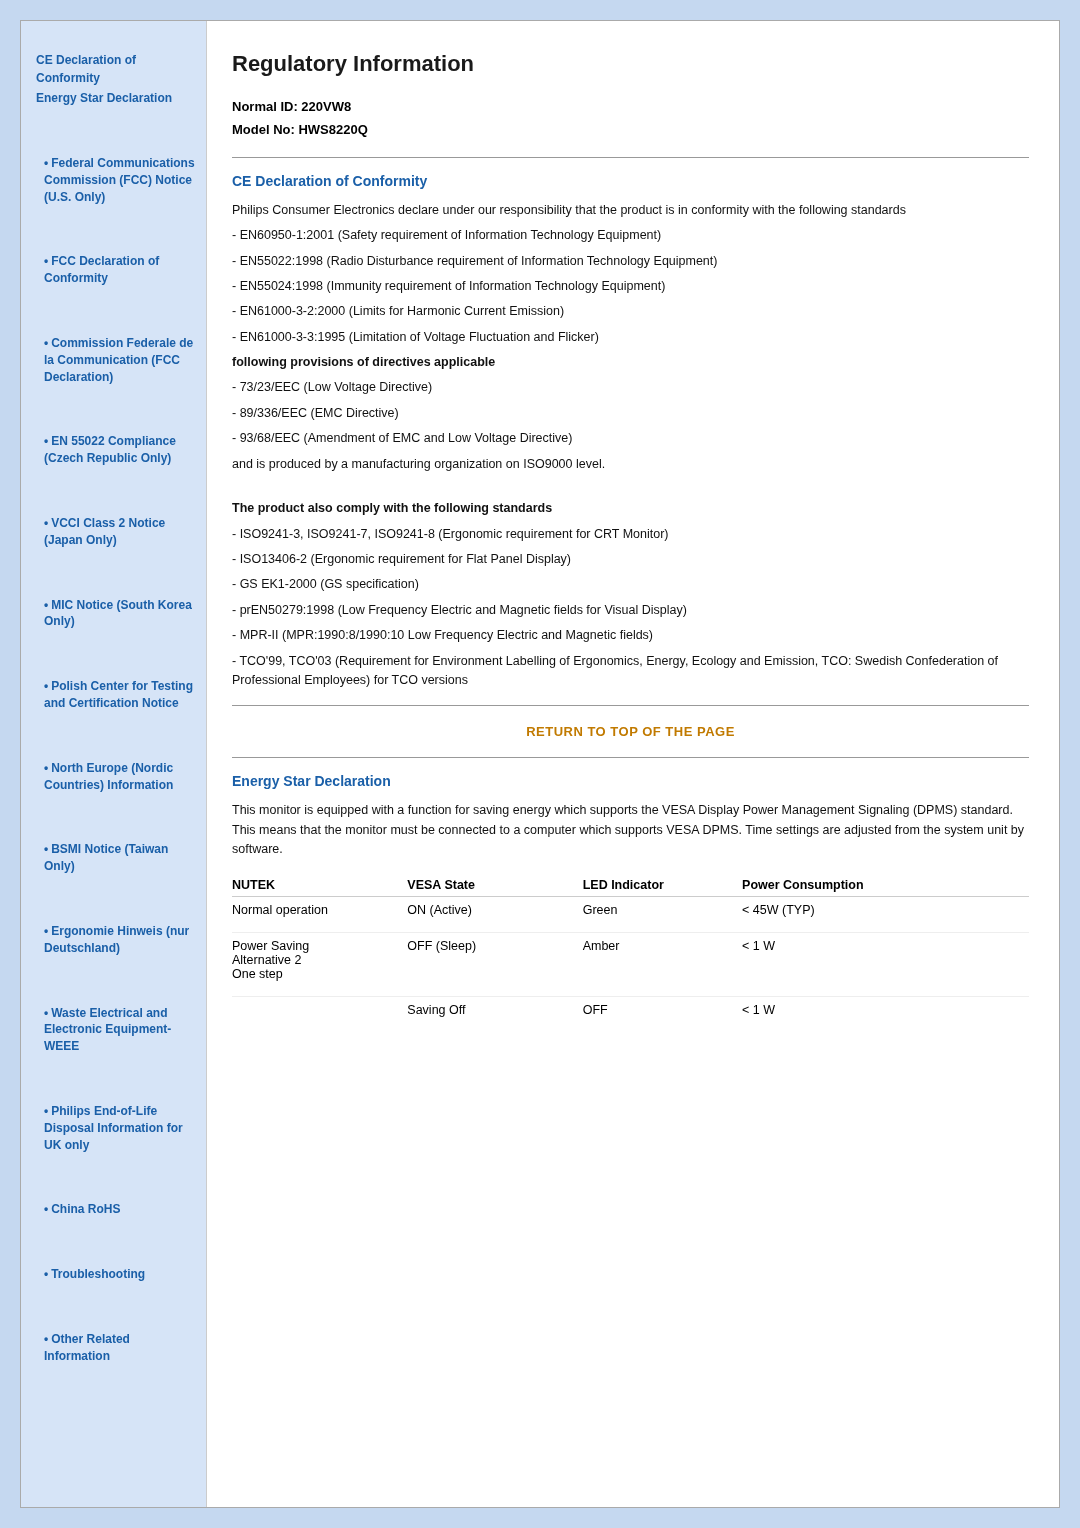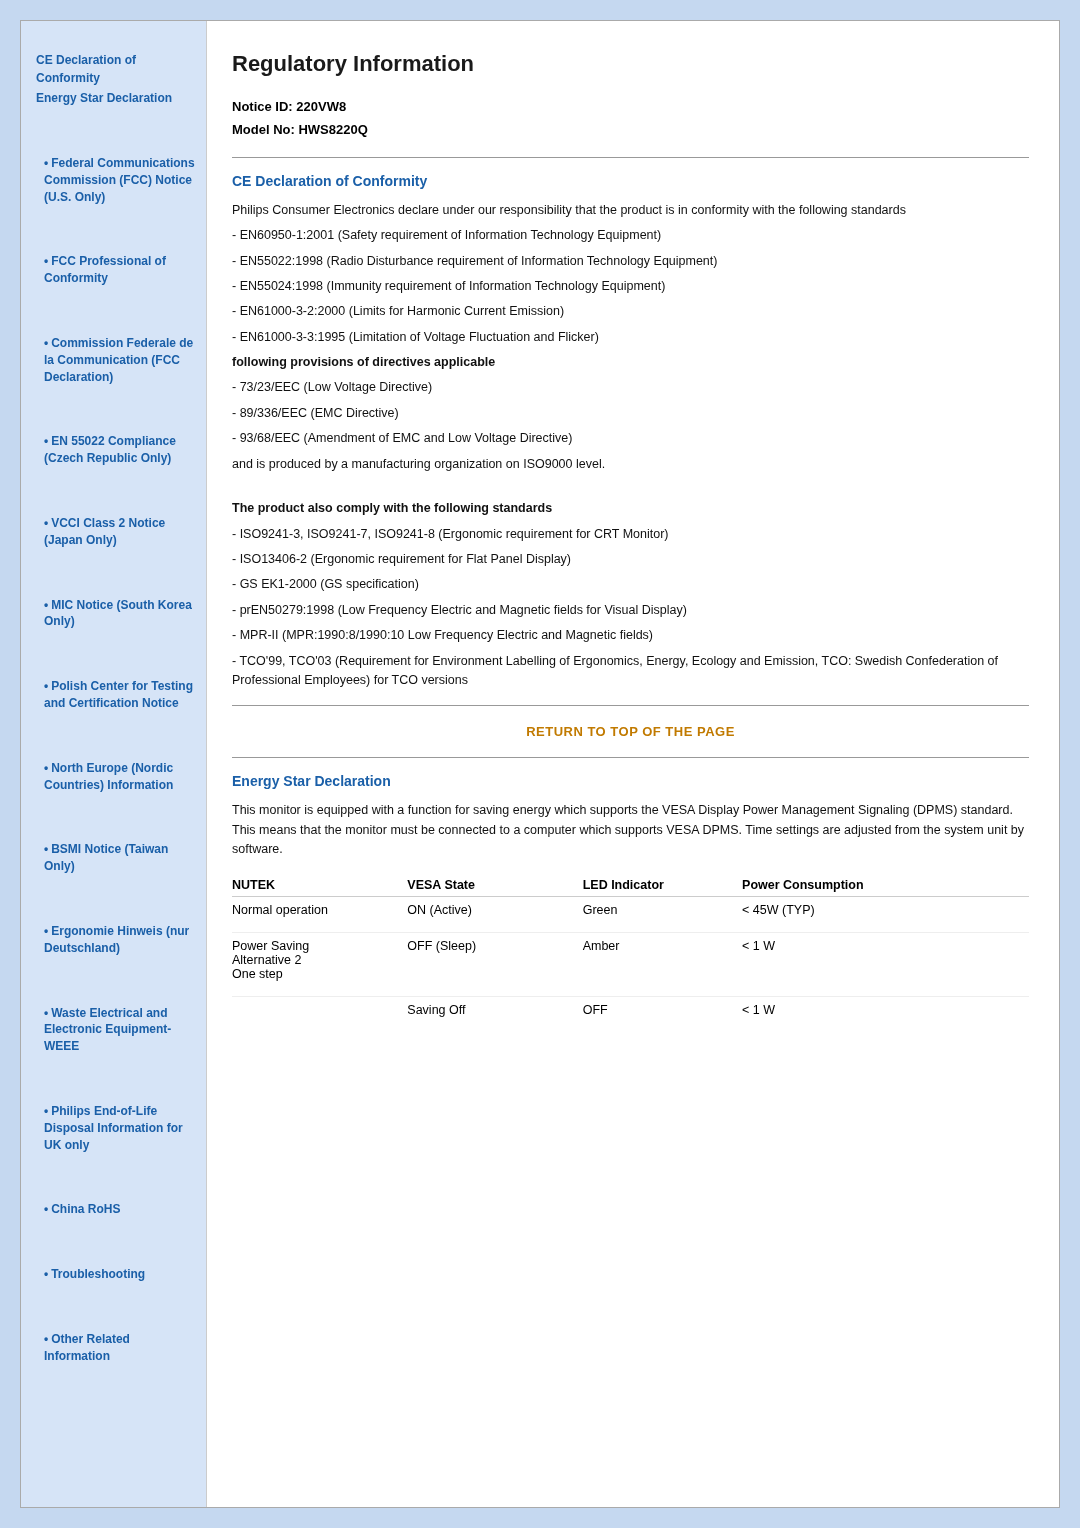--- a/index.html
+++ b/index.html
@@ -125,42 +125,42 @@
   </style>
 </head>
 <body>
 
 <div class="page-container">
 
   <div class="sidebar">
     <a class="sidebar-item">CE Declaration of Conformity</a>
     <a class="sidebar-item">Energy Star Declaration</a>
     <a class="sidebar-bullet">Federal Communications Commission (FCC) Notice (U.S. Only)</a>
-    <a class="sidebar-bullet">FCC Professional of Conformity</a>
+    <a class="sidebar-bullet">FCC Declaration of Conformity</a>
     <a class="sidebar-bullet">Commission Federale de la Communication (FCC Declaration)</a>
     <a class="sidebar-bullet">EN 55022 Compliance (Czech Republic Only)</a>
     <a class="sidebar-bullet">VCCI Class 2 Notice (Japan Only)</a>
     <a class="sidebar-bullet">MIC Notice (South Korea Only)</a>
     <a class="sidebar-bullet">Polish Center for Testing and Certification Notice</a>
     <a class="sidebar-bullet">North Europe (Nordic Countries) Information</a>
     <a class="sidebar-bullet">BSMI Notice (Taiwan Only)</a>
     <a class="sidebar-bullet">Ergonomie Hinweis (nur Deutschland)</a>
     <a class="sidebar-bullet">Waste Electrical and Electronic Equipment-WEEE</a>
     <a class="sidebar-bullet">Philips End-of-Life Disposal Information for UK only</a>
     <a class="sidebar-bullet">China RoHS</a>
     <a class="sidebar-bullet">Troubleshooting</a>
     <a class="sidebar-bullet">Other Related Information</a>
   </div>
 
   <div class="main-content">
 
     <h1 class="page-title">Regulatory Information</h1>
 
     <div class="model-info">
-      <div>Notice ID: 220VW8</div>
+      <div>Normal ID: 220VW8</div>
       <div>Model No: HWS8220Q</div>
     </div>
 
     <hr class="divider">
 
     <div>
       <div class="section-title">CE Declaration of Conformity</div>
       <div class="section-body">
         <p>Philips Consumer Electronics declare under our responsibility that the product is in conformity with the following standards</p>
         <p>- EN60950-1:2001 (Safety requirement of Information Technology Equipment)</p>

